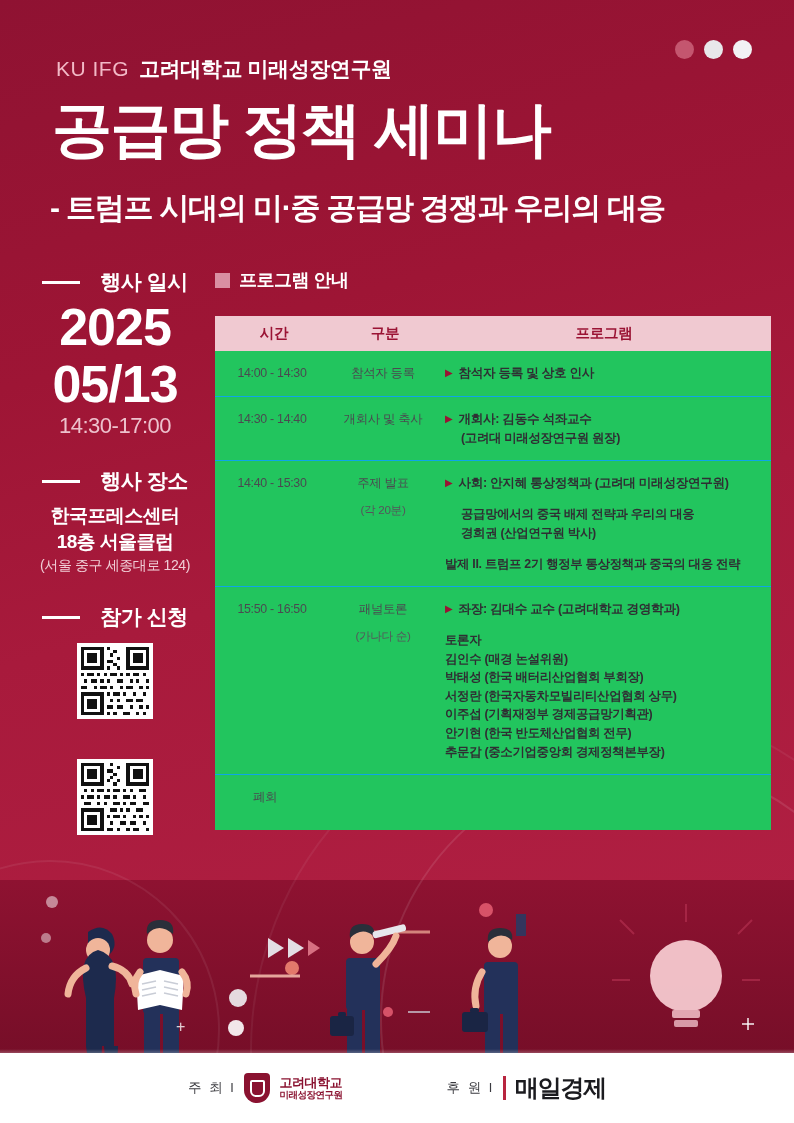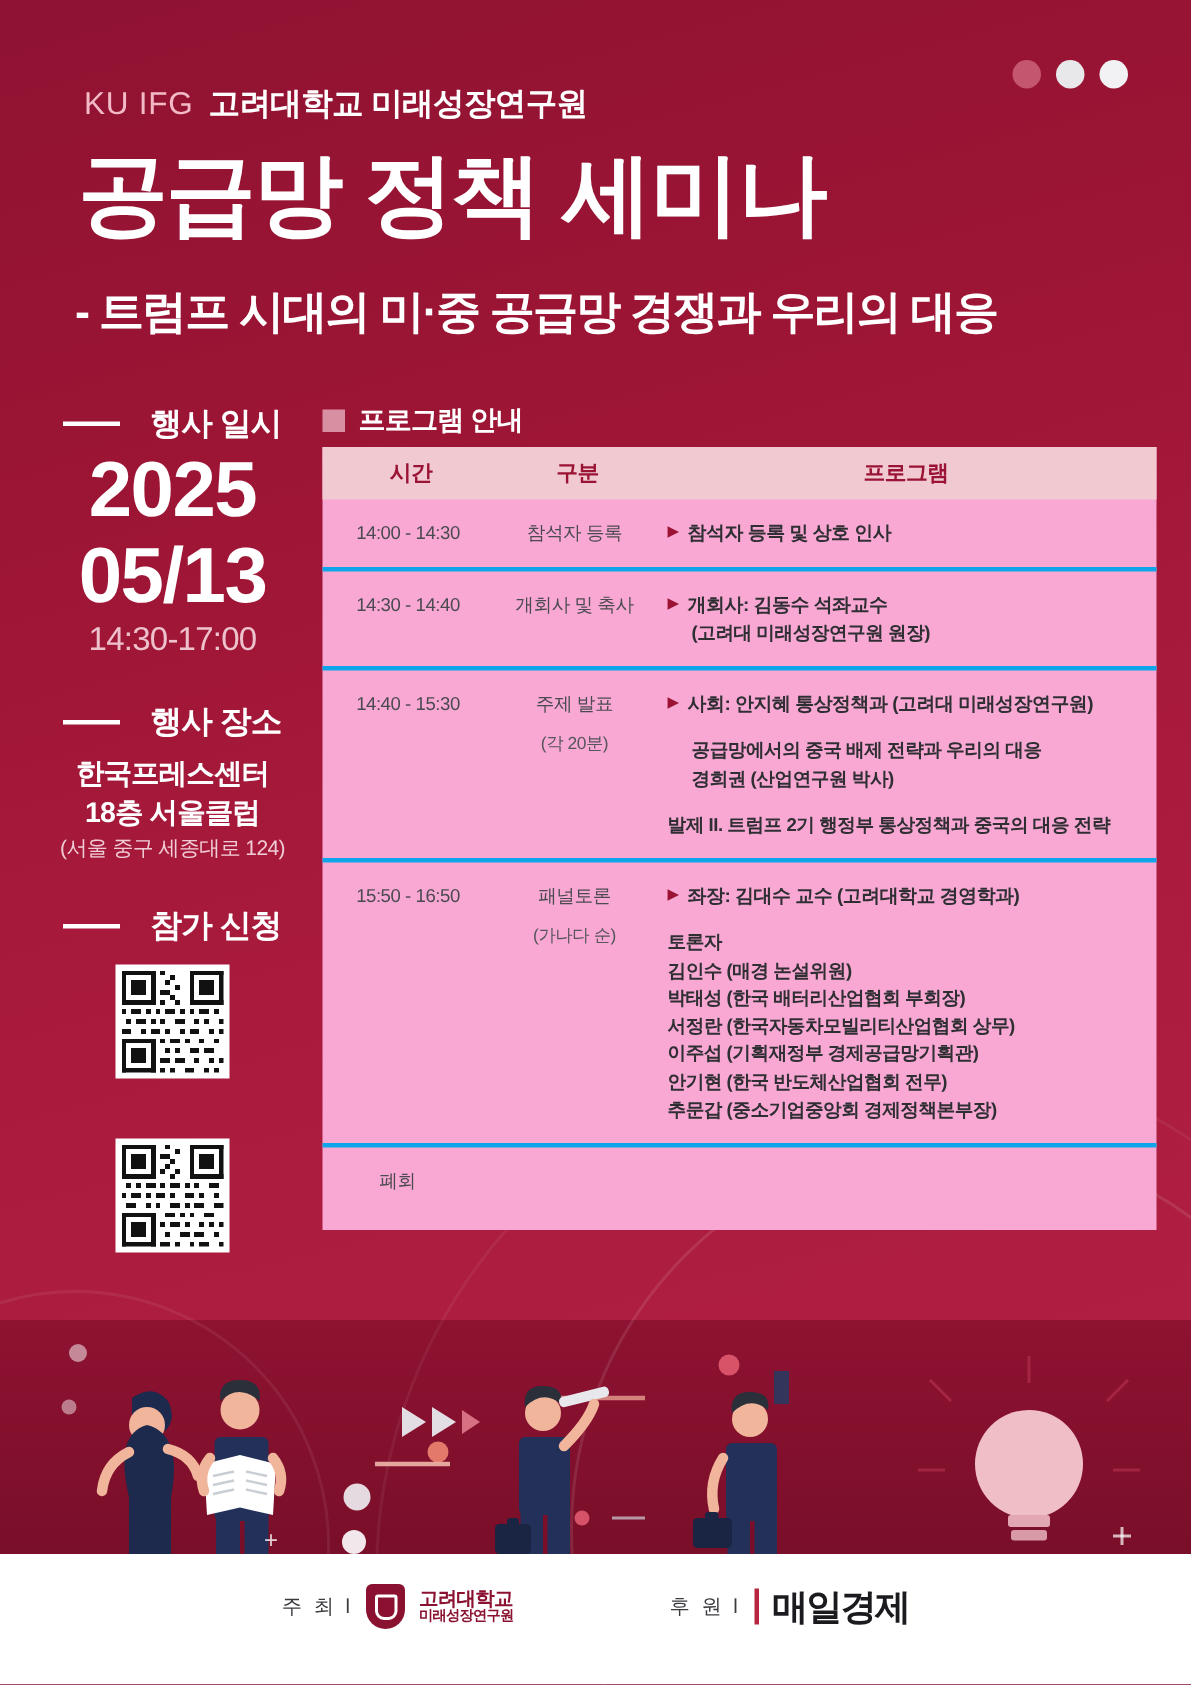--- a/index.html
+++ b/index.html
@@ -118,38 +118,38 @@
     display: flex; align-items: center; gap: 9px;
   }
   .prog-head .sq {
     width: 15px; height: 15px; background: #d98fa2;
   }
   .prog-head .lbl {
     color: #ffffff; font-size: 18px; font-weight: bold; letter-spacing: -0.5px;
   }
 
   .panel {
-    position: absolute; left: 215px; top: 298px; width: 556px;
-    background: #f9a8d4;
+    position: absolute; left: 215px; top: 316px; width: 556px;
+    background: #22c55e;
     padding-bottom: 10px;
   }
   .thead {
     display: flex; background: #f0c9d1;
   }
   .thead > div {
     color: #9a1334; font-size: 14.5px; font-weight: bold;
     text-align: center; padding: 8px 0; letter-spacing: -0.3px;
   }
   .c-time { width: 118px; }
   .c-kind { width: 104px; }
   .c-prog { flex: 1; }
 
   .trow {
     display: flex; align-items: flex-start;
-    border-bottom: 3px solid #0ea5e9;
+    border-bottom: 1px solid #0ea5e9;
   }
   .trow:last-child { border-bottom: none; }
   .trow > .cell {
     padding: 13px 4px 13px 0;
     font-size: 12.4px; color: #3c3c41; letter-spacing: -0.3px;
     line-height: 1.5;
   }
   .cell.time { width: 118px; text-align: center; color: #4a4a50; }
   .cell.kind { width: 104px; text-align: center; color: #4a4a50; }
   .cell.prog { flex: 1; padding-left: 8px; }
@@ -164,21 +164,21 @@
   .plain { color: #3c3c41; font-size: 12.4px; }
   .indent { padding-left: 16px; }
   .gap12 { height: 12px; }
   .kindsub { font-size: 11.6px; color: #55555b; margin-top: 8px; }
 
   
   .illu { position: absolute; left: 0; top: 880px; width: 794px; height: 243px; }
 
   
   .footer {
-    position: absolute; left: 0; bottom: 17px; width: 794px; height: 70px;
+    position: absolute; left: 0; bottom: 0; width: 794px; height: 70px;
     display: flex; align-items: center; justify-content: center; gap: 104px;
     background: #ffffff;
   }
   .fgroup { display: flex; align-items: center; gap: 9px; }
   .fgroup .role {
     color: #3a3a3f; font-size: 13.5px; letter-spacing: 2px; font-weight: normal;
   }
   .crest {
     width: 26px; height: 30px; background: #8a1230;
     border-radius: 4px 4px 13px 13px; position: relative;

